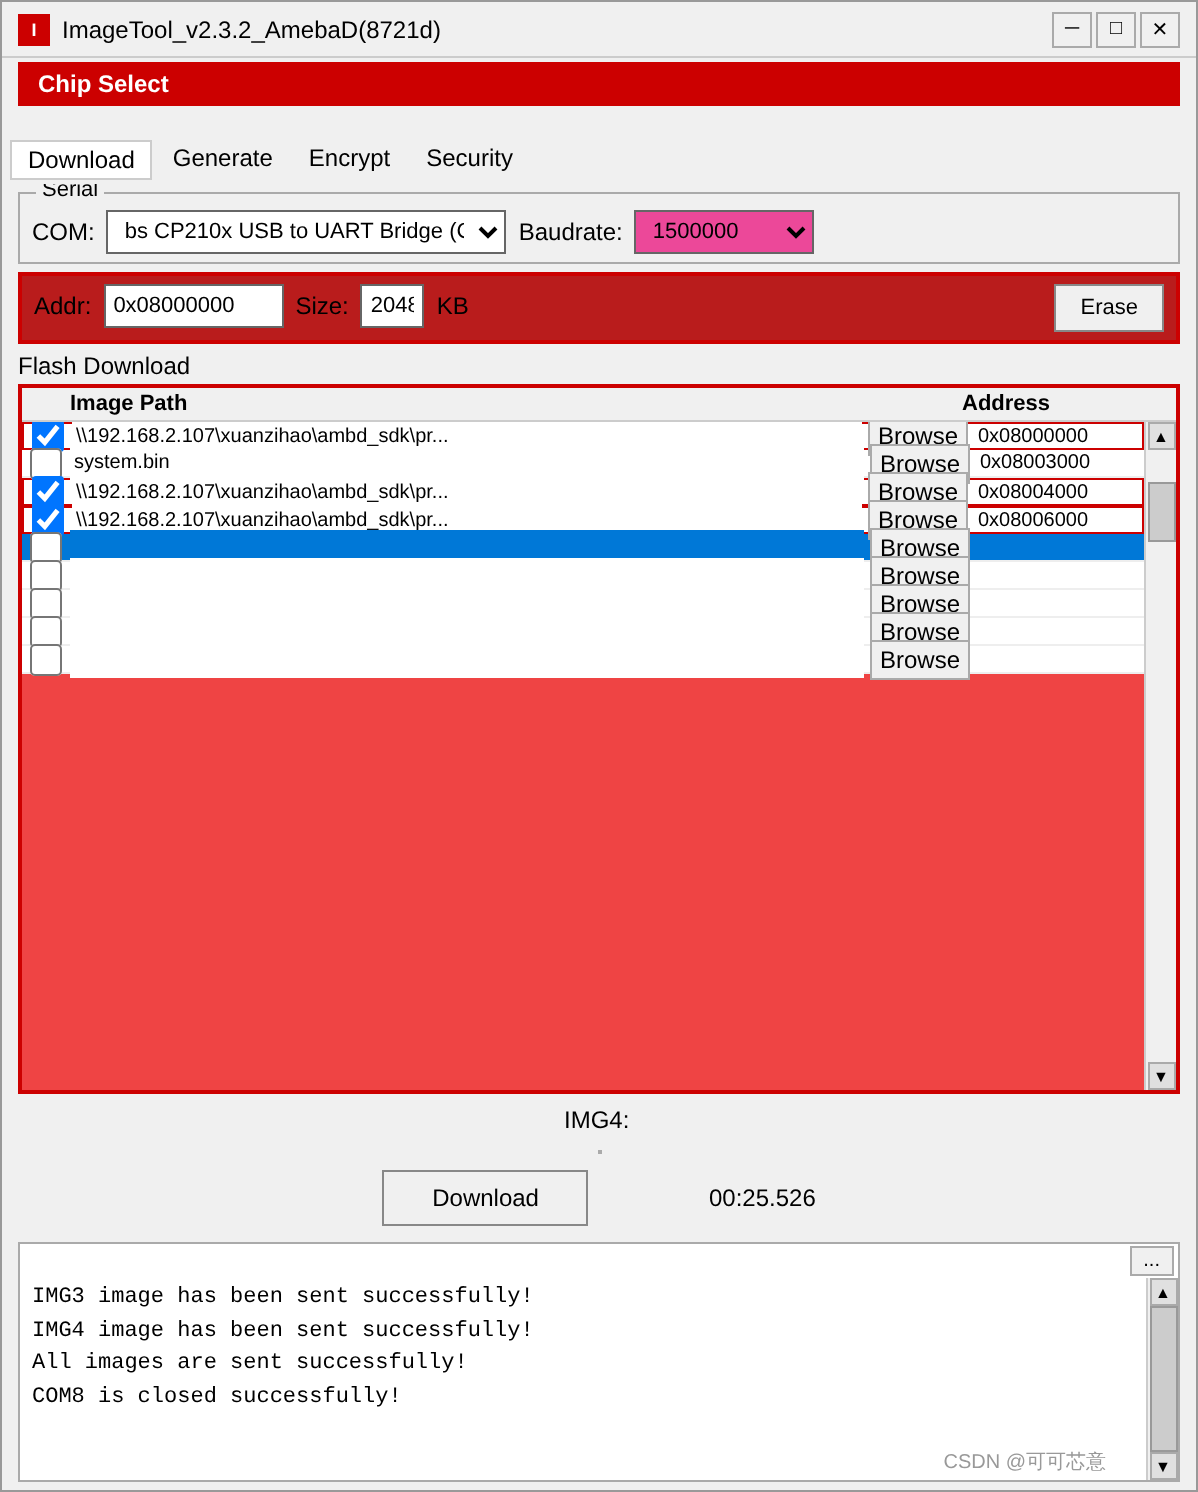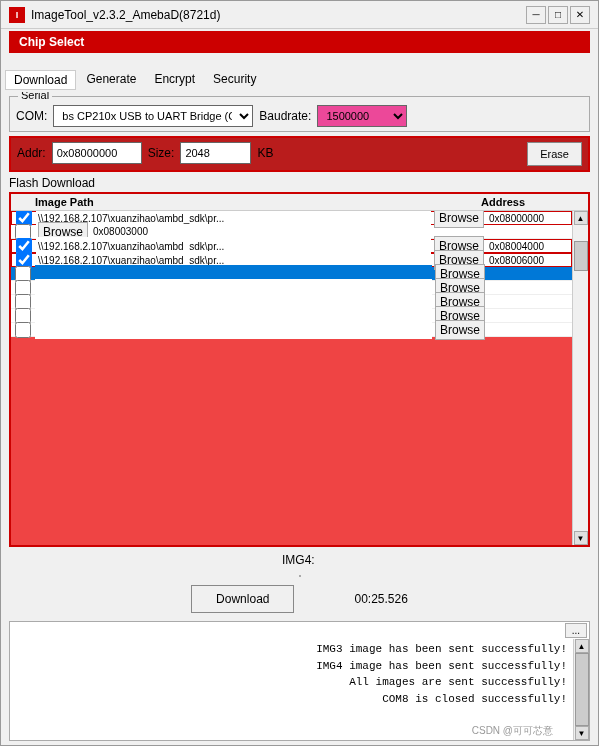--- a/index.html
+++ b/index.html
@@ -150,21 +150,21 @@
       flex: 1;
     }
     .input-field {
       border: 1px solid #666;
       background: white;
       padding: 2px 4px;
       font-size: 11px;
       height: 22px;
     }
     .addr-input { width: 90px; }
-    .size-input { width: 71px; }
+    .size-input { width: 32px; }
     .btn {
       background: #f0f0f0;
       border: 1px solid #888;
       padding: 2px 12px;
       font-size: 11px;
       cursor: pointer;
       height: 24px;
     }
     .flash-download-section {
       flex: 1;
@@ -317,21 +317,20 @@
       font-size: 10px;
       background: #f0f0f0;
       border: 1px solid #aaa;
       cursor: pointer;
       padding: 1px 6px;
     }
     .log-body {
       flex: 1;
       overflow: hidden;
       display: flex;
-      text-align: right;
     }
     .log-text {
       flex: 1;
       padding: 2px 6px;
       font-size: 11px;
       color: #000;
       line-height: 1.5;
       overflow: hidden;
       font-family: "Courier New", monospace;
     }
@@ -451,20 +450,21 @@
 
             <div class="table-row" style="border: 1px solid #cc0000;">
               <input type="checkbox" class="row-check" checked="" style="">
               <input class="input-path" type="text" value="\\192.168.2.107\xuanzihao\ambd_sdk\pr..." style="">
               <button class="browse-btn">Browse</button>
               <span class="addr-display">0x08000000</span>
             </div>
 
             <div class="table-row">
               <input type="checkbox" class="row-check" style="">
+              <input class="input-path" type="text" value="system.bin" style="">
               <button class="browse-btn">Browse</button>
               <span class="addr-display">0x08003000</span>
             </div>
 
             <div class="table-row" style="border: 1px solid #cc0000;">
               <input type="checkbox" class="row-check" checked="" style="">
               <input class="input-path" type="text" value="\\192.168.2.107\xuanzihao\ambd_sdk\pr..." style="">
               <button class="browse-btn">Browse</button>
               <span class="addr-display">0x08004000</span>
             </div>

